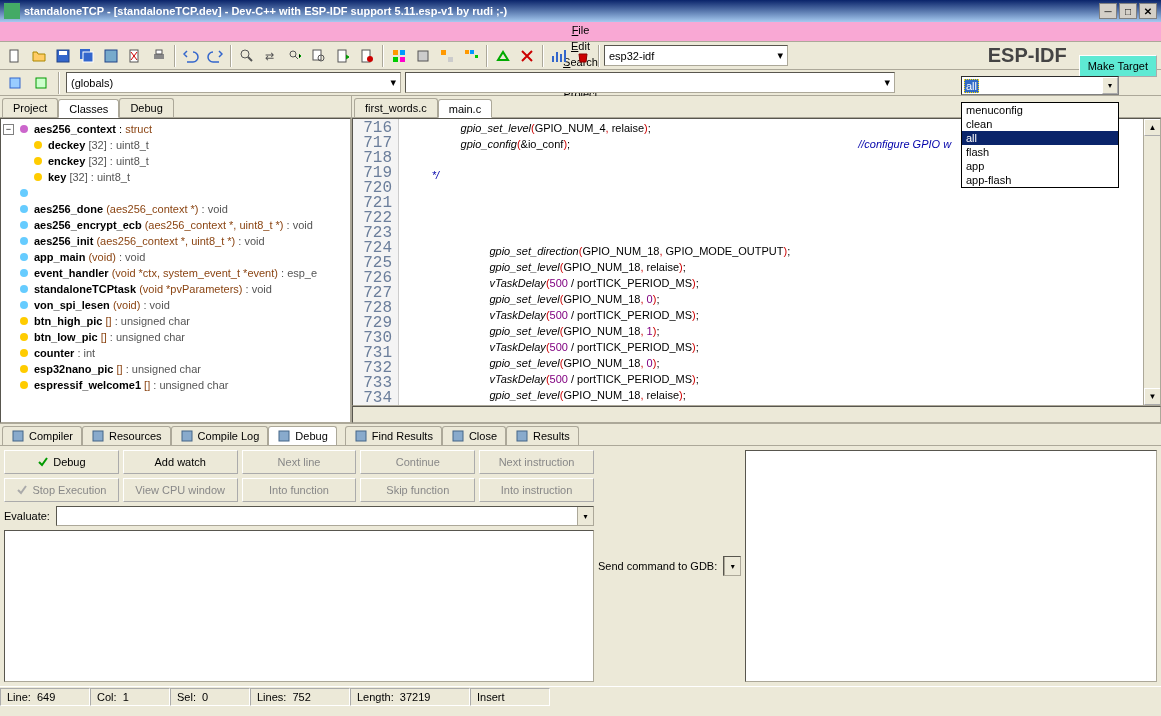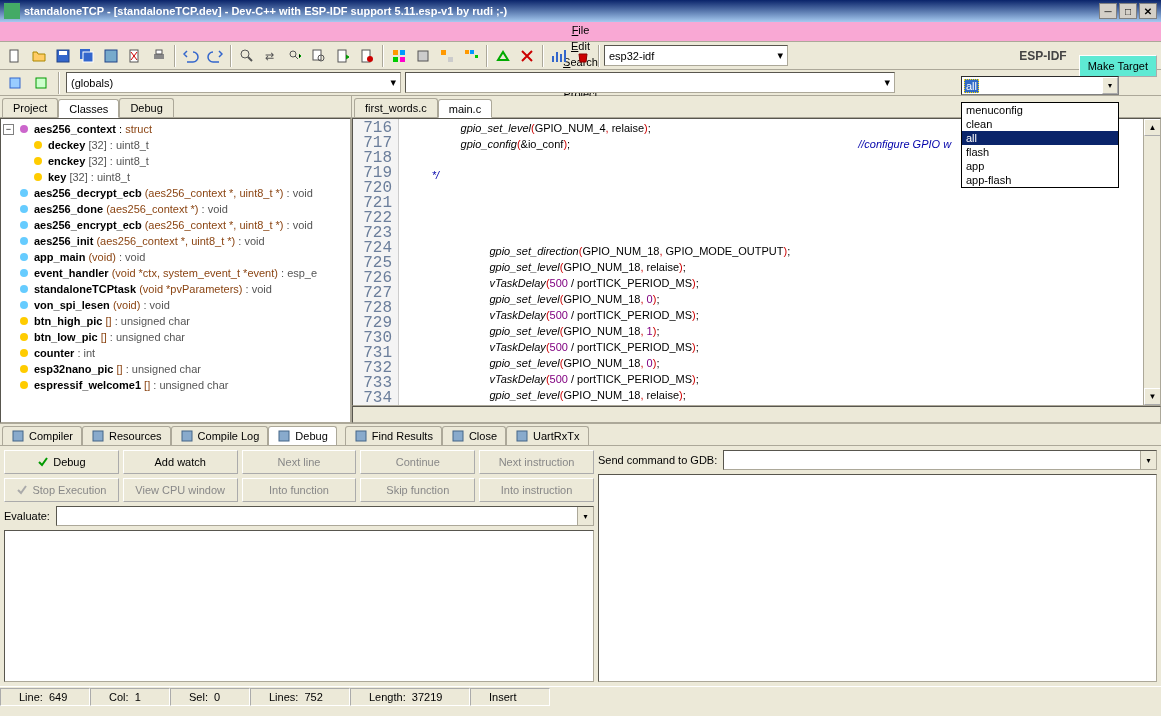--- a/index.html
+++ b/index.html
@@ -18,21 +18,21 @@
 .menubar .menuitem u { text-decoration: underline; }
 
 
 .toolbar-row { height: 28px; background: #ece9d8; display: flex; align-items: center; padding: 2px 4px; border-bottom: 1px solid #aca899; gap: 2px; }
 .tbbtn { width: 22px; height: 22px; display: flex; align-items: center; justify-content: center; cursor: default; border: 1px solid transparent; }
 .tbbtn svg { width: 16px; height: 16px; }
 .tbsep { width: 2px; height: 22px; border-left: 1px solid #aca899; border-right: 1px solid #fff; margin: 0 2px; }
 .toolbar-combo { height: 21px; border: 1px inset #aca899; background: white; padding: 0 4px; display: flex; align-items: center; font-family: Verdana; cursor: default; }
 .toolbar-combo .droparrow { margin-left: auto; padding-left: 6px; }
 
-.espidf-label { font-size: 12px; font-weight: bold; color: #444; padding: 0 10px; }
+.espidf-label { font-size: 20px; font-weight: bold; color: #444; padding: 0 10px; }
 .make-target-btn { height: 22px; border: 1px outset #fff; background: #5eead4; padding: 0 8px; cursor: default; margin-top: 20px; }
 
 .combo-row { height: 26px; background: #ece9d8; display: flex; align-items: center; padding: 2px 4px; border-bottom: 1px solid #aca899; gap: 4px; }
 
 
 .main-area { display: flex; height: 327px; }
 .left-panel { width: 352px; display: flex; flex-direction: column; border-right: 1px solid #aca899; }
 .tabs { height: 22px; display: flex; background: #ece9d8; border-bottom: 1px solid #aca899; padding-top: 2px; padding-left: 2px; }
 .tab { padding: 3px 10px; border: 1px solid #aca899; border-bottom: none; background: #ece9d8; margin-right: 0; cursor: default; border-radius: 3px 3px 0 0; }
 .tab.active { background: #fff; font-weight: normal; border-bottom: 1px solid #fff; position: relative; top: 1px; }
@@ -85,27 +85,27 @@
 .debug-btns { display: flex; gap: 4px; }
 .debug-btns2 { display: flex; gap: 4px; }
 .dbtn { flex: 1; height: 24px; border: 1px outset #fff; background: #ece9d8; display: flex; align-items: center; justify-content: center; gap: 4px; cursor: default; }
 .dbtn.disabled { color: #888; }
 .eval-row { display: flex; align-items: center; gap: 6px; }
 .eval-row label { }
 .eval-combo { flex: 1; height: 20px; border: 1px inset #aca899; background: white; display: flex; }
 .eval-combo .droparrow { width: 16px; background: #ece9d8; border-left: 1px solid #aca899; display: flex; align-items: center; justify-content: center; font-size: 8px; }
 .eval-output { flex: 1; background: white; border: 1px inset #aca899; }
 
-.debug-right { flex: 1; display: flex; flex-direction: column; gap: 4px; }
+.debug-right { flex: 1; display: flex; flex-direction: row; gap: 4px; }
 .gdb-row { display: flex; align-items: center; gap: 6px; }
 .gdb-output { flex: 1; background: white; border: 1px inset #aca899; }
 
 
 .statusbar { height: 20px; background: #ece9d8; border-top: 1px solid #fff; display: flex; align-items: center; }
-.status-cell { border: 1px inset #fff; padding: 2px 18px; height: 18px; display: flex; align-items: center; }
+.status-cell { border: 1px inset #fff; padding: 2px 6px; height: 18px; display: flex; align-items: center; }
 </style>
 </head>
 <body>
 
 <div class="titlebar">
   <div class="icon"></div>
   <div class="title">standaloneTCP - [standaloneTCP.dev] - Dev-C++ with ESP-IDF support 5.11.esp-v1 by rudi ;-)</div>
   <div class="winbtns">
     <div class="winbtn">─</div>
     <div class="winbtn">□</div>
@@ -348,21 +348,20 @@
           </span>
           <span class="tree-label"><b>key</b> <span class="type">[32] : uint8_t</span></span>
         </div>
         <div class="tree-item">
           <span class="tree-spacer"></span>
           <span class="tree-icon">
             <svg width="12" height="12">
               <circle cx="6" cy="6" r="4" fill="#66ccff"></circle>
             </svg>
           </span>
-          <span class="tree-label"><b>aes256_decrypt_ecb</b> <span class="param">(aes256_context *, uint8_t *)</span> <span class="type">: void</span></span>
         </div>
         <div class="tree-item">
           <span class="tree-spacer"></span>
           <span class="tree-icon">
             <svg width="12" height="12">
               <circle cx="6" cy="6" r="4" fill="#66ccff"></circle>
             </svg>
           </span>
           <span class="tree-label"><b>aes256_done</b> <span class="param">(aes256_context *)</span> <span class="type">: void</span></span>
         </div>
@@ -549,21 +548,21 @@
       <div class="btab">
         <svg class="bicon" viewBox="0 0 14 14">
           <rect x="2" y="2" width="10" height="10" fill="#8ac" stroke="#468"></rect>
         </svg>
         <span>Close</span>
       </div>
       <div class="btab">
         <svg class="bicon" viewBox="0 0 14 14">
           <rect x="2" y="2" width="10" height="10" fill="#8ac" stroke="#468"></rect>
         </svg>
-        <span>UartRxTx</span>
+        <span>Results</span>
       </div>
     </div>
   <div class="debug-area">
     <div class="debug-left">
       <div class="debug-btns" id="debug-row1">
           <div class="dbtn">
             <svg width="12" height="12">
               <path d="M2 6l3 3 5-7" fill="none" stroke="#090" stroke-width="2"></path>
             </svg>
             <span>Debug</span>

